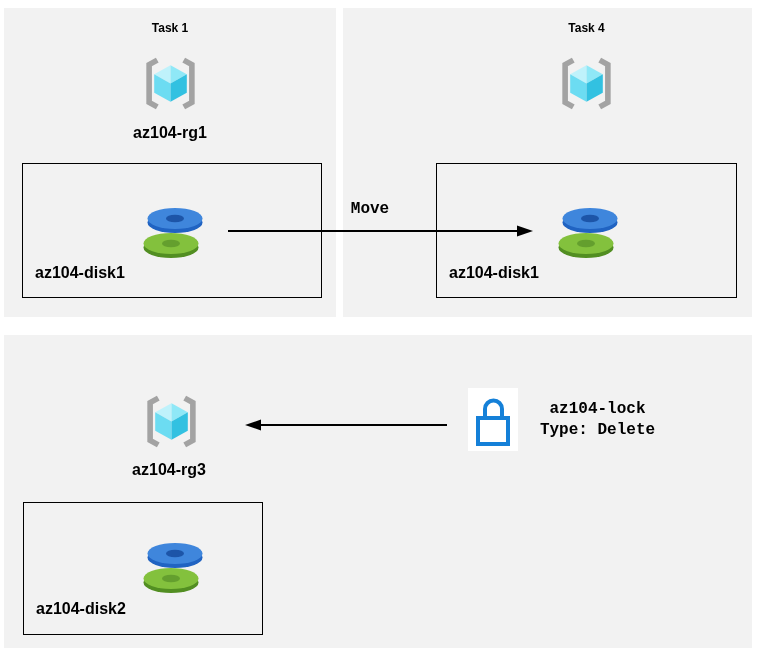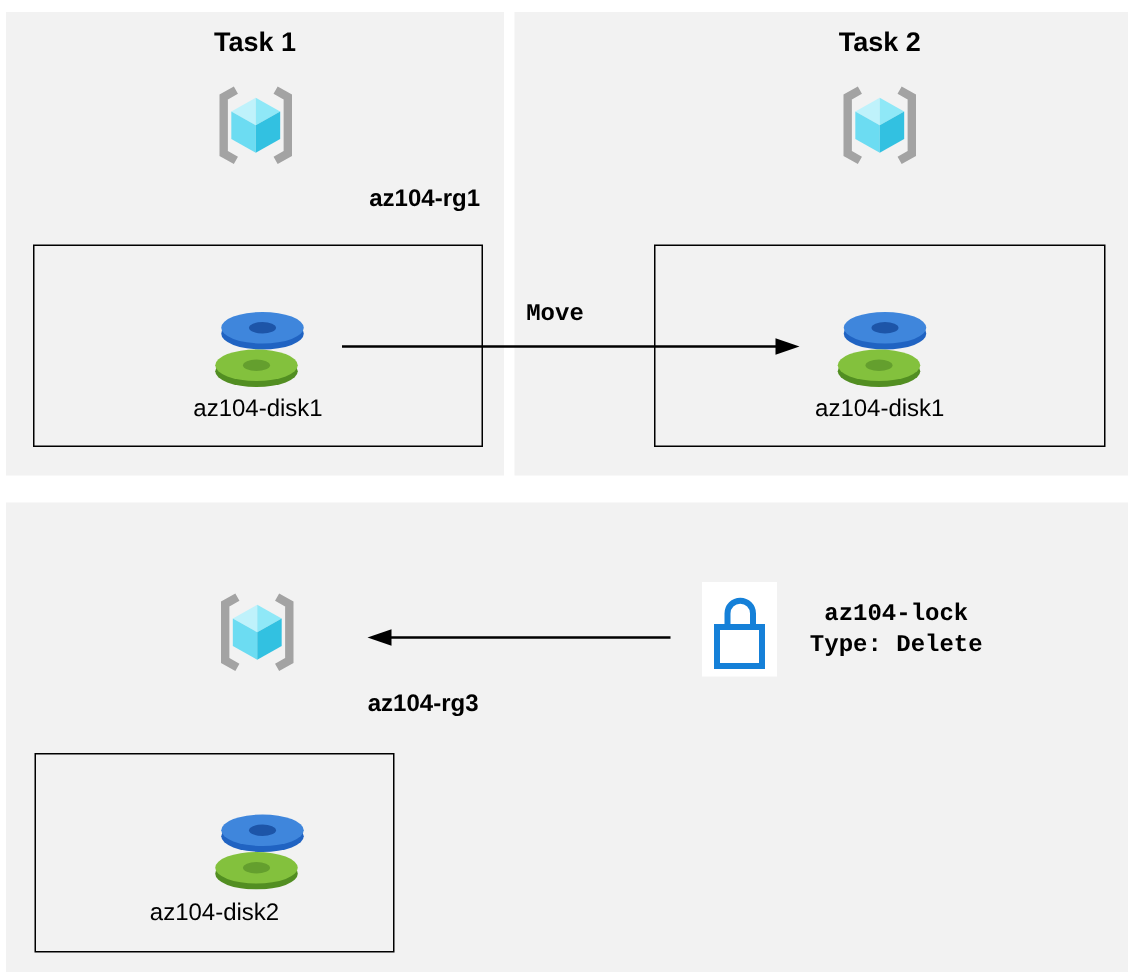--- a/index.html
+++ b/index.html
@@ -11,37 +11,37 @@
     color:#000000;
     overflow:hidden;
   }
   .panel{
     position:absolute;
     background:#f2f2f2;
   }
   .col{position:absolute;}
   .task-title{
     position:absolute;left:0;width:100%;
-    text-align:center;font-size:18px;font-weight:700;line-height:20px;
+    text-align:center;font-size:12px;font-weight:700;line-height:20px;
   }
   .rg-icon{position:absolute;}
   .rg-label{
     position:absolute;left:0;width:100%;
-    text-align:right;font-size:16px;font-weight:700;line-height:19px;
+    text-align:center;font-size:16px;font-weight:700;line-height:19px;
   }
   .resource-box{
     position:absolute;
     border:1.6px solid #000000;
     box-sizing:border-box;
     background:transparent;
   }
   .disk-icon{position:absolute;}
   .disk-label{
-    position:absolute;left:0;width:100%;
-    text-align:center;font-size:16px;font-weight:400;line-height:19px;
+    position:absolute;left:12px;width:100%;
+    font-size:16px;font-weight:700;line-height:19px;
   }
   .arrow-svg{position:absolute;overflow:visible;}
   .move-label{
     position:absolute;left:340px;top:199px;width:60px;
     text-align:center;font-size:16px;font-weight:700;line-height:20px;font-family:Liberation Mono, monospace;
   }
   .lock-tile{
     position:absolute;left:468px;top:388px;width:50px;height:63px;
     background:#ffffff;
   }
@@ -80,21 +80,21 @@
     <ellipse cx="30" cy="39.5" rx="9" ry="3.8" fill="#649f2e"></ellipse>
   </svg>
 </div>
         <div class="disk-label" style="top:99px;">az104-disk1</div>
       </div>
     </div>
   </div>
 
   <div class="panel" style="left:343px;top:8px;width:409px;height:309px;">
     <div class="col" style="left:93px;top:0;width:301px;height:309px;">
-      <div class="task-title" style="top:10px;">Task 2</div>
+      <div class="task-title" style="top:10px;">Task 4</div>
       <div class="rg-icon icon-slot" style="left:122px;top:49px;">
   <svg width="57" height="53" viewBox="0 0 56 52" xmlns="http://www.w3.org/2000/svg">
     <path d="M15 3 L7 7.5 L7 44.5 L15 49" fill="none" stroke="#a3a3a3" stroke-width="5.5"></path>
     <path d="M41 3 L49 7.5 L49 44.5 L41 49" fill="none" stroke="#a3a3a3" stroke-width="5.5"></path>
     <polygon points="28,8 12,17 28,26" fill="#bff2fb"></polygon>
     <polygon points="28,8 44,17 28,26" fill="#8fe8f7"></polygon>
     <polygon points="12,17 28,26 28,44 12,35" fill="#6cdcf2"></polygon>
     <polygon points="28,26 44,17 44,35 28,44" fill="#32c1e1"></polygon>
   </svg>
 </div>

